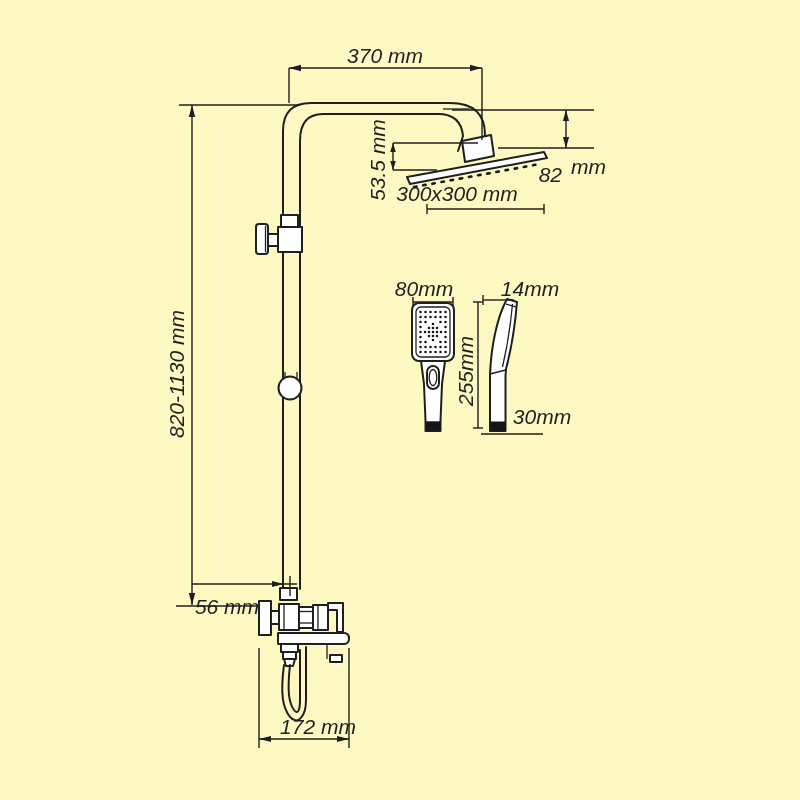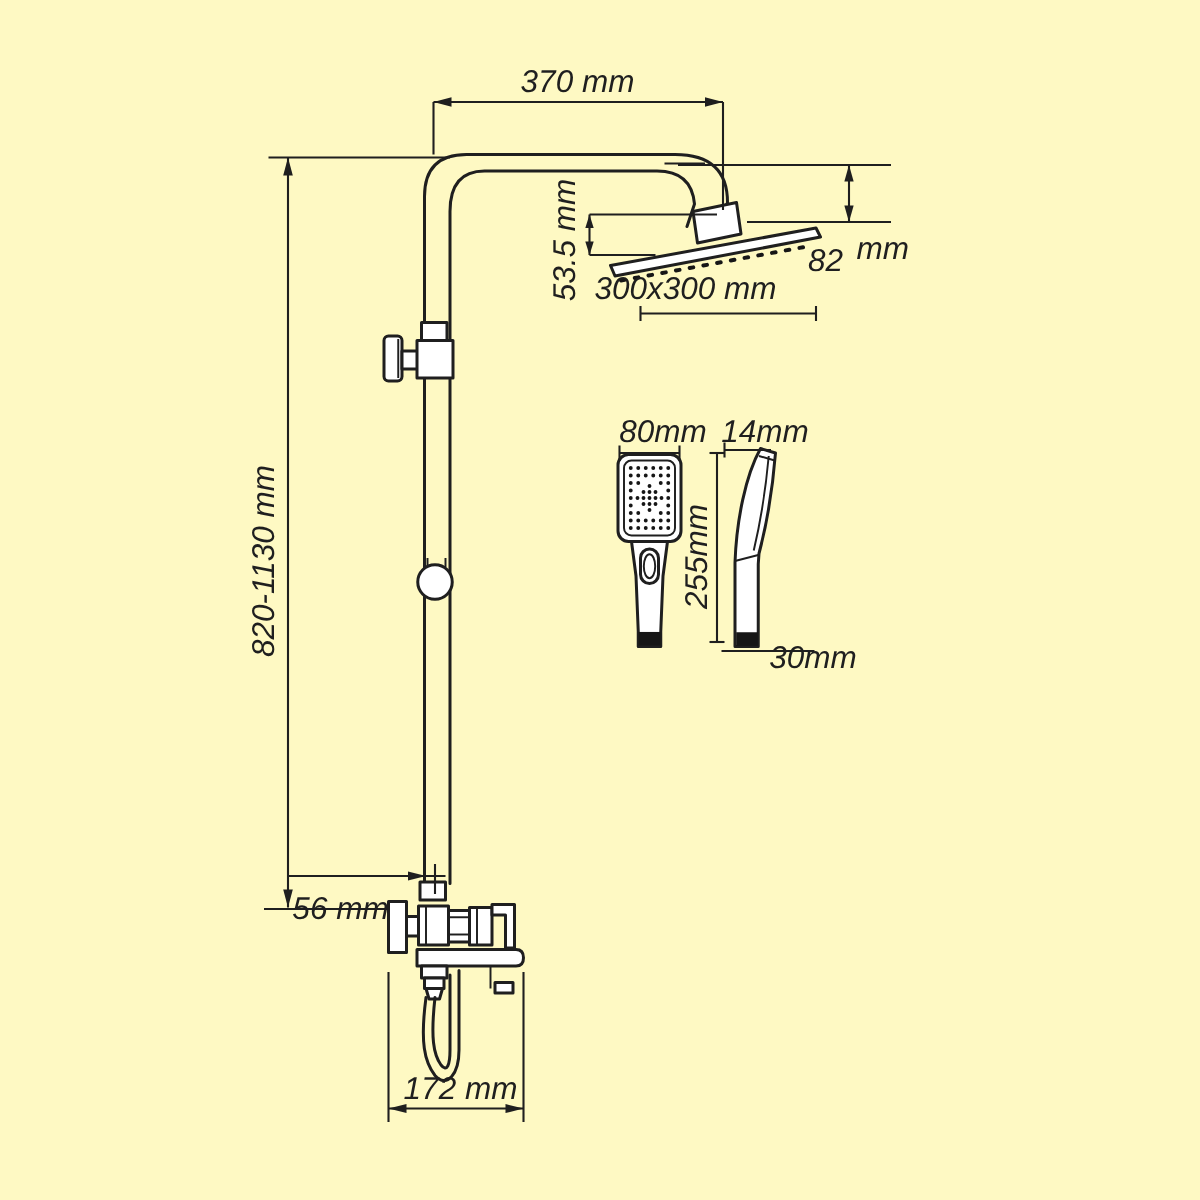--- a/index.html
+++ b/index.html
@@ -192,25 +192,25 @@
 
   <div class="dim-label rot" style="left:176px;top:374px;">820-1130 mm</div>
 
   <div class="dim-label anchor-right" style="left:562px;top:130px;margin-top:44px;">82</div>
   <div class="dim-label anchor-left" style="left:571px;top:130px;margin-top:36px;">mm</div>
 
   <div class="dim-label rot" style="left:377px;top:160px;">53.5 mm</div>
 
   <div class="dim-label" style="left:457px;top:193px;">300x300 mm</div>
 
-  <div class="dim-label" style="left:424px;top:288px;margin-left:18px;">80mm</div>
-
-  <div class="dim-label" style="left:510px;top:288px;">14mm</div>
+  <div class="dim-label" style="left:424px;top:288px;">80mm</div>
+
+  <div class="dim-label" style="left:530px;top:288px;">14mm</div>
 
   <div class="dim-label rot" style="left:465px;top:371px;">255mm</div>
 
-  <div class="dim-label" style="left:542px;top:439px;">30mm</div>
+  <div class="dim-label" style="left:542px;top:416px;">30mm</div>
 
   <div class="dim-label" style="left:227px;top:571px;margin-top:35px;">56 mm</div>
 
-  <div class="dim-label" style="left:307px;top:726px;">172 mm</div>
+  <div class="dim-label" style="left:318px;top:726px;">172 mm</div>
 
 </div>
 
 </body></html>

